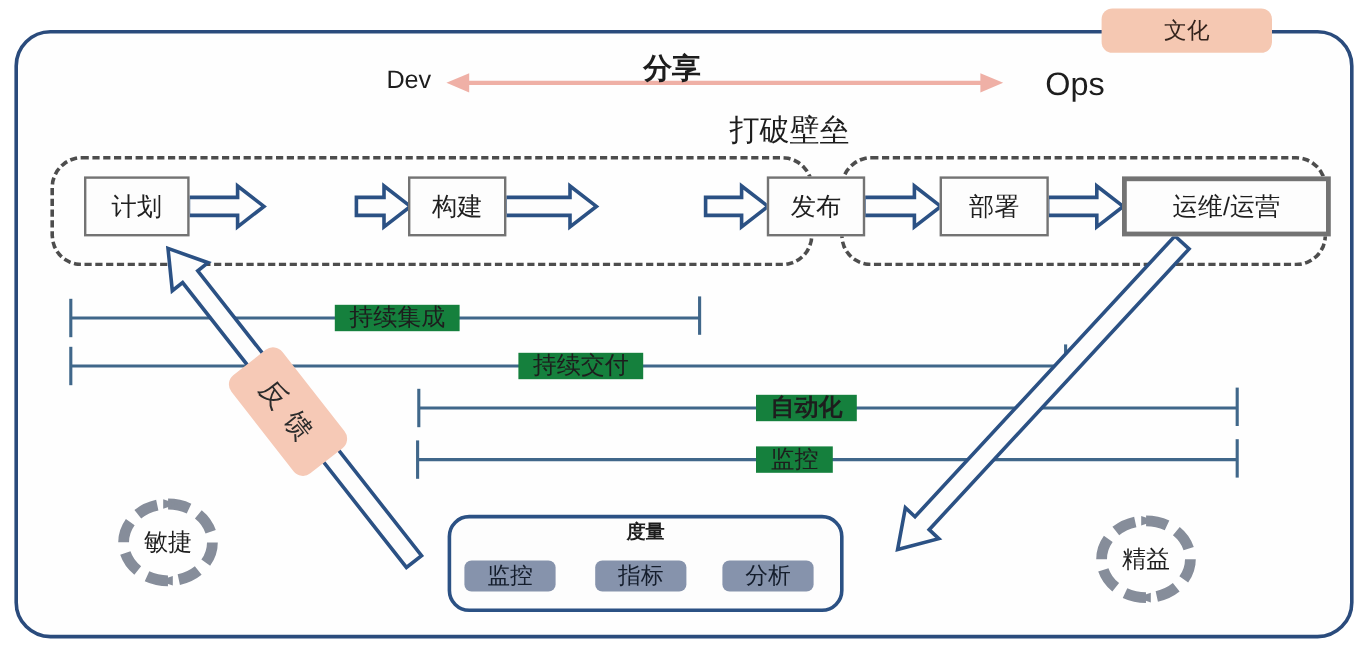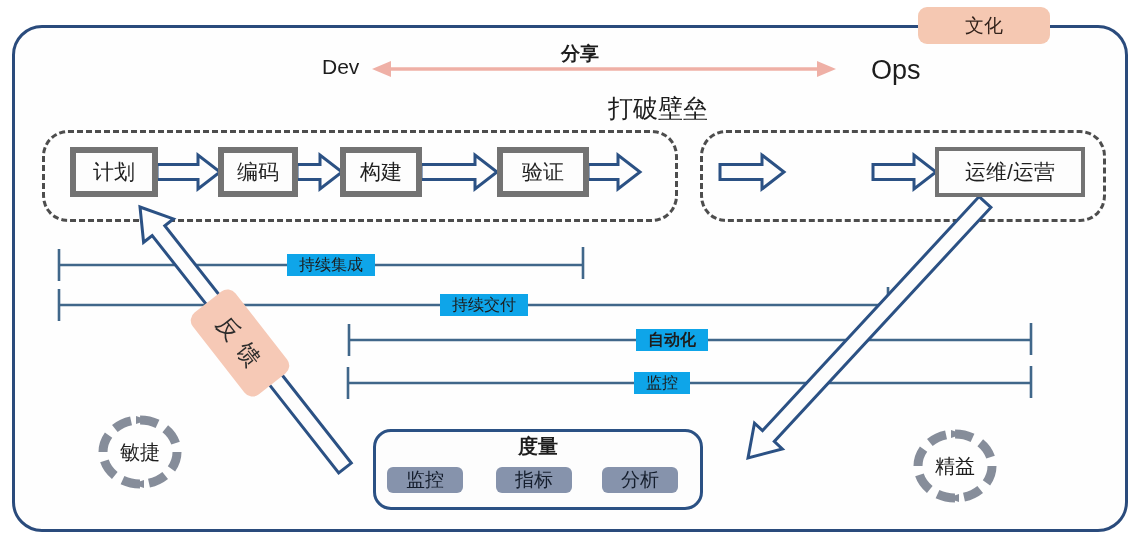--- a/index.html
+++ b/index.html
@@ -16,38 +16,38 @@
   
   .dash-group{
     border:3px dashed #4d4d4d;border-radius:26px;background:transparent;z-index:1;
   }
   #dev-group{left:42px;top:130px;width:630px;height:86px;}
   #ops-group{left:700px;top:130px;width:400px;height:86px;}
   
   #overlay{left:0;top:0;width:1142px;height:539px;z-index:2;}
   
   .stage-box{
-    top:147px;height:50px;background:#fdfdfd;border:6px solid #737373;
+    top:147px;height:50px;background:#fdfdfd;border:2px solid #737373;
     display:flex;align-items:center;justify-content:center;
     font-size:21px;color:#1f1f1f;z-index:3;box-sizing:border-box;
   }
   
   .plain-label{z-index:3;white-space:nowrap;}
   #dev-label{left:322px;top:55px;font-size:21px;}
   #ops-label{left:871px;top:55px;font-size:27px;}
-  #share-label{left:580px;top:41px;font-size:19px;font-weight:bold;transform:translateX(-50%);}
+  #share-label{left:560px;top:41px;font-size:24px;font-weight:bold;transform:translateX(-50%);}
   #break-label{left:658px;top:92px;font-size:25px;transform:translateX(-50%);font-family:Liberation Serif, serif;}
   
   #culture-badge{
-    left:918px;top:7px;width:132px;height:37px;background:#f5c8b2;border-radius:9px;
+    left:918px;top:7px;width:142px;height:37px;background:#f5c8b2;border-radius:9px;
     display:flex;align-items:center;justify-content:center;font-size:19px;color:#33231c;z-index:4;
   }
   
   .span-label{
-    z-index:3;background:#0ea5e9;padding:0 12px;font-size:16px;line-height:22px;
+    z-index:3;background:#15803d;padding:0 12px;font-size:20px;line-height:22px;
     transform:translateX(-50%);white-space:nowrap;
   }
   #span-ci{left:331px;top:254px;}
   #span-cd{left:484px;top:294px;text-align:center;}
   #span-auto{left:672px;top:329px;font-weight:bold;}
   #span-mon{left:662px;top:372px;}
   
   #feedback-badge{
     left:188px;top:316px;width:104px;height:54px;background:#f6c9b6;border-radius:10px;
     transform:rotate(52deg);display:flex;align-items:center;justify-content:center;
@@ -55,21 +55,21 @@
   }
   
   .cycle-label{z-index:3;font-size:20px;transform:translate(-50%,-50%);white-space:nowrap;}
   #agile-label{left:140px;top:452px;text-align:center;}
   #lean-label{left:955px;top:466px;}
   
   #measure-box{
     left:373px;top:429px;width:330px;height:81px;background:#fdfdfd;
     border:3.5px solid #2b5184;border-radius:18px;z-index:3;box-sizing:border-box;
   }
-  #measure-title{left:538px;top:433px;font-size:20px;font-weight:bold;transform:translateX(-50%);z-index:4;}
+  #measure-title{left:538px;top:433px;font-size:16px;font-weight:bold;transform:translateX(-50%);z-index:4;}
   .pill{
     top:467px;width:76px;height:26px;background:#8693ac;border-radius:6px;
     display:flex;align-items:center;justify-content:center;font-size:19px;color:#141d2c;z-index:4;
   }
   #pill-0{left:387px;}
   #pill-1{left:496px;}
   #pill-2{left:602px;}
 </style>
 </head>
 <body>
@@ -134,24 +134,24 @@
     </g>
   </svg>
 
   <div class="abs plain-label" id="dev-label">Dev</div>
   <div class="abs plain-label" id="ops-label">Ops</div>
   <div class="abs plain-label" id="share-label">分享</div>
   <div class="abs plain-label" id="break-label">打破壁垒</div>
   <div class="abs" id="culture-badge">文化</div>
 
   <div class="abs stage-box" style="left:70px;width:88px;">计划</div>
-  <div class="abs stage-box" style="left:218px;width:80px;">编码</div>
   <div class="abs stage-box" style="left:340px;width:82px;">构建</div>
-  <div class="abs stage-box" style="left:497px;width:92px;">验证</div>
-  <div class="abs stage-box" style="left:935px;width:150px;border-width:4px;">运维/运营</div>
+  <div class="abs stage-box" style="left:639px;width:82px;">发布</div>
+  <div class="abs stage-box" style="left:783px;width:91px;">部署</div>
+  <div class="abs stage-box" style="left:935px;width:174px;border-width:4px;">运维/运营</div>
 
   <div class="abs span-label" id="span-ci">持续集成</div>
   <div class="abs span-label" id="span-cd">持续交付</div>
   <div class="abs span-label" id="span-auto">自动化</div>
   <div class="abs span-label" id="span-mon">监控</div>
 
   <div class="abs" id="feedback-badge">反馈</div>
 
   <div class="abs cycle-label" id="agile-label">敏捷</div>
   <div class="abs cycle-label" id="lean-label">精益</div>

